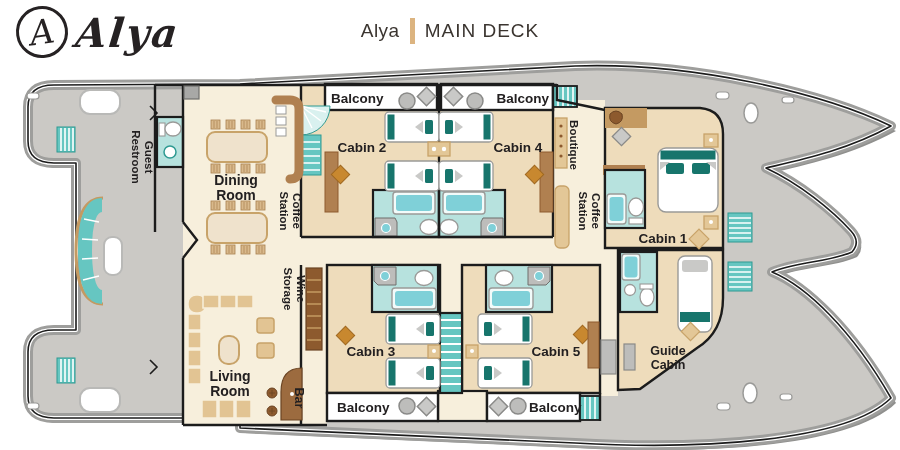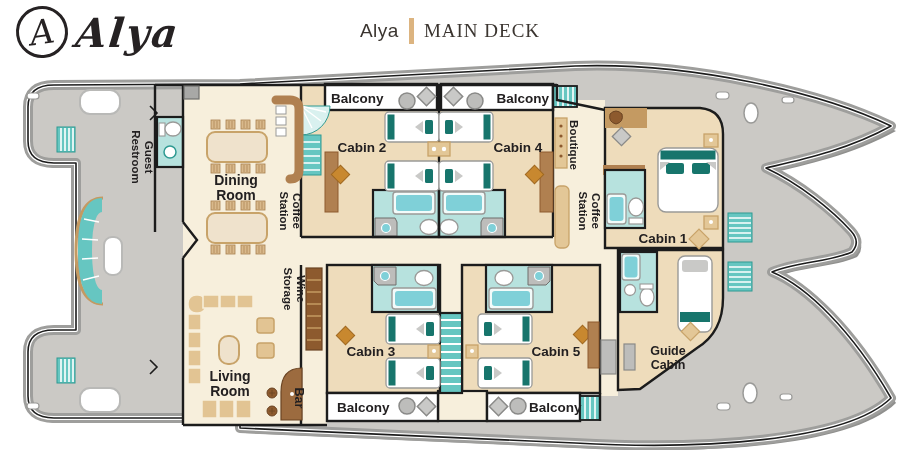--- a/index.html
+++ b/index.html
@@ -9,21 +9,21 @@
   .logo{position:absolute;left:16px;top:6px;display:flex;align-items:center;gap:8px;}
   .mono{width:46px;height:46px;border:3px solid #262223;border-radius:50%;
         display:flex;align-items:center;justify-content:center;
         font-family:"DejaVu Serif",serif;font-style:italic;font-size:34px;color:#262223;
         transform:rotate(-8deg);}
   .script{font-family:"DejaVu Serif",serif;font-style:italic;font-weight:bold;
           font-size:40px;color:#262223;letter-spacing:2px;transform:skewX(-6deg);}
   .title{position:absolute;left:0;top:18px;width:100%;display:flex;align-items:center;
          justify-content:center;gap:10px;font-size:19px;color:#3b3530;letter-spacing:.5px;}
   .title .sep{width:5px;height:26px;background:#dcb480;}
-  .title .deck{letter-spacing:1px;font-family:Liberation Serif, serif;}
+  .title .deck{letter-spacing:1px;}
   svg{position:absolute;left:0;top:0;}
   svg text{font-family:"Liberation Sans",sans-serif;fill:#232021;font-weight:bold;}
   .lbl{font-size:13.5px;}
   .lbl2{font-size:14px;}
   .rot{font-size:11.5px;}
   .balc{font-size:13.5px;}
 </style>
 </head>
 <body>
 

